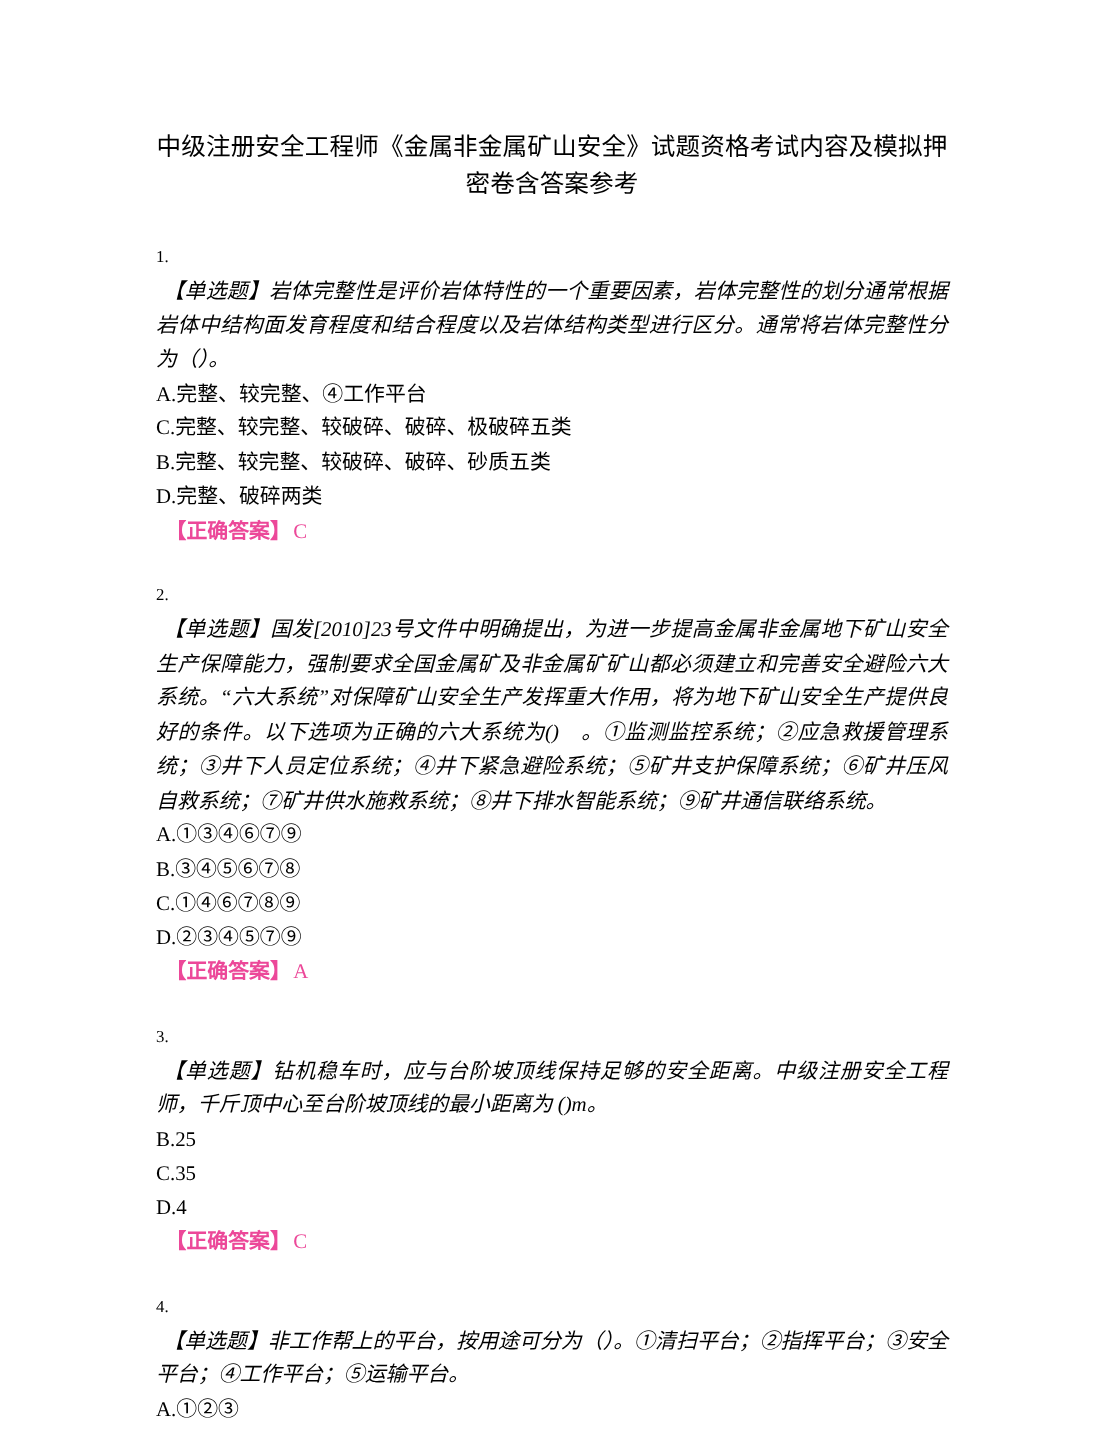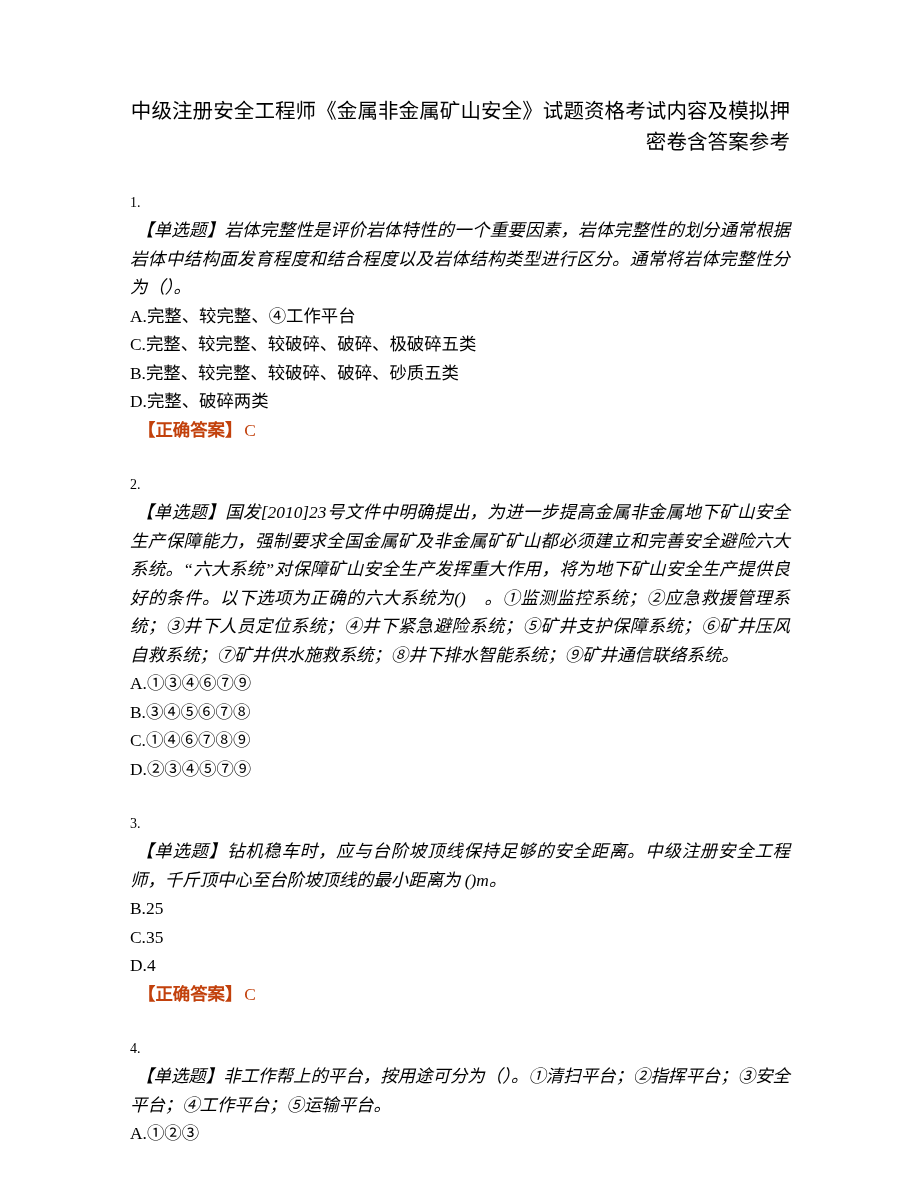--- a/index.html
+++ b/index.html
@@ -19,22 +19,22 @@
     width: 920px;
     min-height: 1191px;
     box-sizing: border-box;
     padding: 96px 130px 0 130px;
     background: #ffffff;
     position: relative;
   }
   .doc-title {
     font-size: 20.5px;
     line-height: 31px;
-    text-align: right;
-    margin: 0 0 34px 0;
+    text-align: center;
+    margin: 12px 0 34px 0;
     font-weight: normal;
     letter-spacing: 0.1px;
   }
   .question-block {
     margin: 0 0 30px 0;
   }
   .q-number {
     font-size: 14px;
     line-height: 22px;
     margin: 0 0 2px 0;
@@ -58,21 +58,21 @@
   .q-option {
     font-size: 17.4px;
     line-height: 28.5px;
     margin: 0;
     white-space: nowrap;
   }
   .q-answer {
     font-size: 17.4px;
     line-height: 28.5px;
     margin: 0;
-    color: #c2410c;
+    color: #ec4899;
     padding-left: 8px;
   }
   .q-answer .ans-label {
     font-weight: bold;
   }
   .q-answer .ans-value {
     font-weight: normal;
     padding-left: 2px;
   }
 </style>
@@ -97,20 +97,21 @@
       </div>
       <div class="question-block">
         <div class="q-number">2.</div>
         <p class="q-stem">【单选题】国发[2010]23号文件中明确提出，为进一步提高金属非金属地下矿山安全生产保障能力，强制要求全国金属矿及非金属矿矿山都必须建立和完善安全避险六大系统。“六大系统”对保障矿山安全生产发挥重大作用，将为地下矿山安全生产提供良好的条件。以下选项为正确的六大系统为()　。①监测监控系统；②应急救援管理系统；③井下人员定位系统；④井下紧急避险系统；⑤矿井支护保障系统；⑥矿井压风自救系统；⑦矿井供水施救系统；⑧井下排水智能系统；⑨矿井通信联络系统。</p>
         <div class="q-options">
           <div class="q-option">A.①③④⑥⑦⑨</div>
           <div class="q-option">B.③④⑤⑥⑦⑧</div>
           <div class="q-option">C.①④⑥⑦⑧⑨</div>
           <div class="q-option">D.②③④⑤⑦⑨</div>
         </div>
+        <div class="q-answer"><span class="ans-label">【正确答案】</span><span class="ans-value">A</span></div>
       </div>
       <div class="question-block">
         <div class="q-number">3.</div>
         <p class="q-stem">【单选题】钻机稳车时，应与台阶坡顶线保持足够的安全距离。中级注册安全工程师，千斤顶中心至台阶坡顶线的最小距离为 ()m。</p>
         <div class="q-options">
           <div class="q-option">B.25</div>
           <div class="q-option">C.35</div>
           <div class="q-option">D.4</div>
         </div>
         <div class="q-answer"><span class="ans-label">【正确答案】</span><span class="ans-value">C</span></div>

